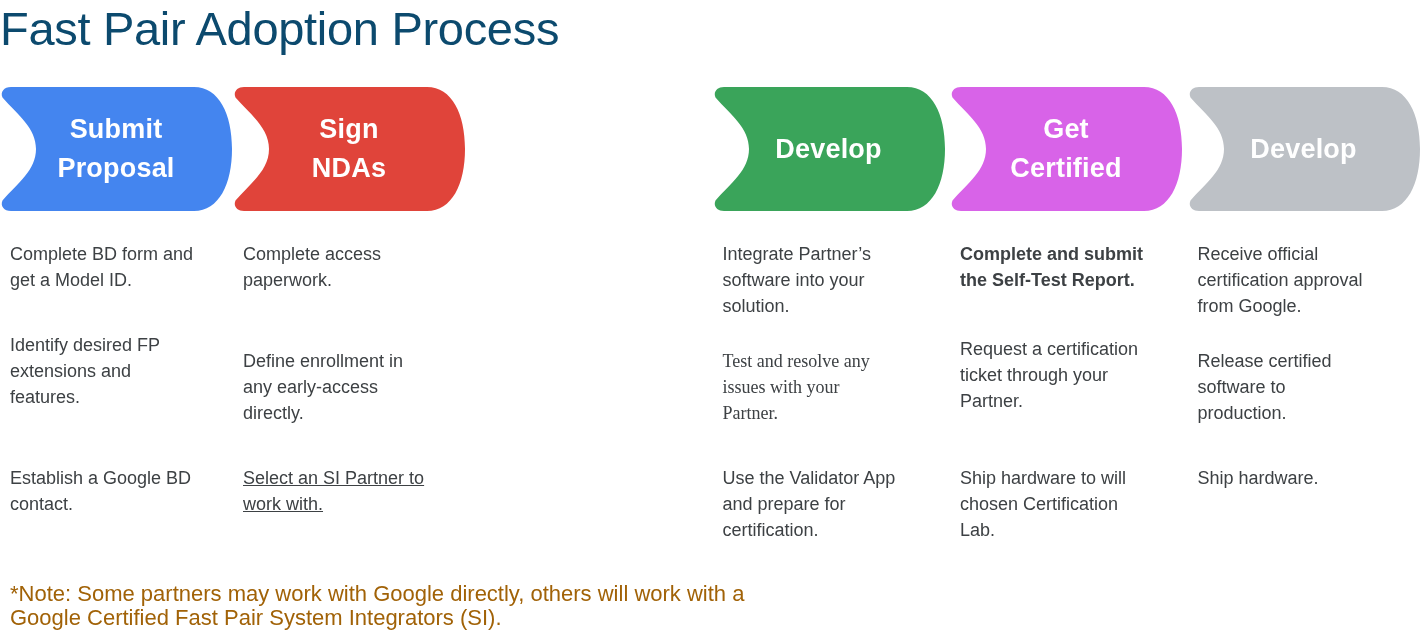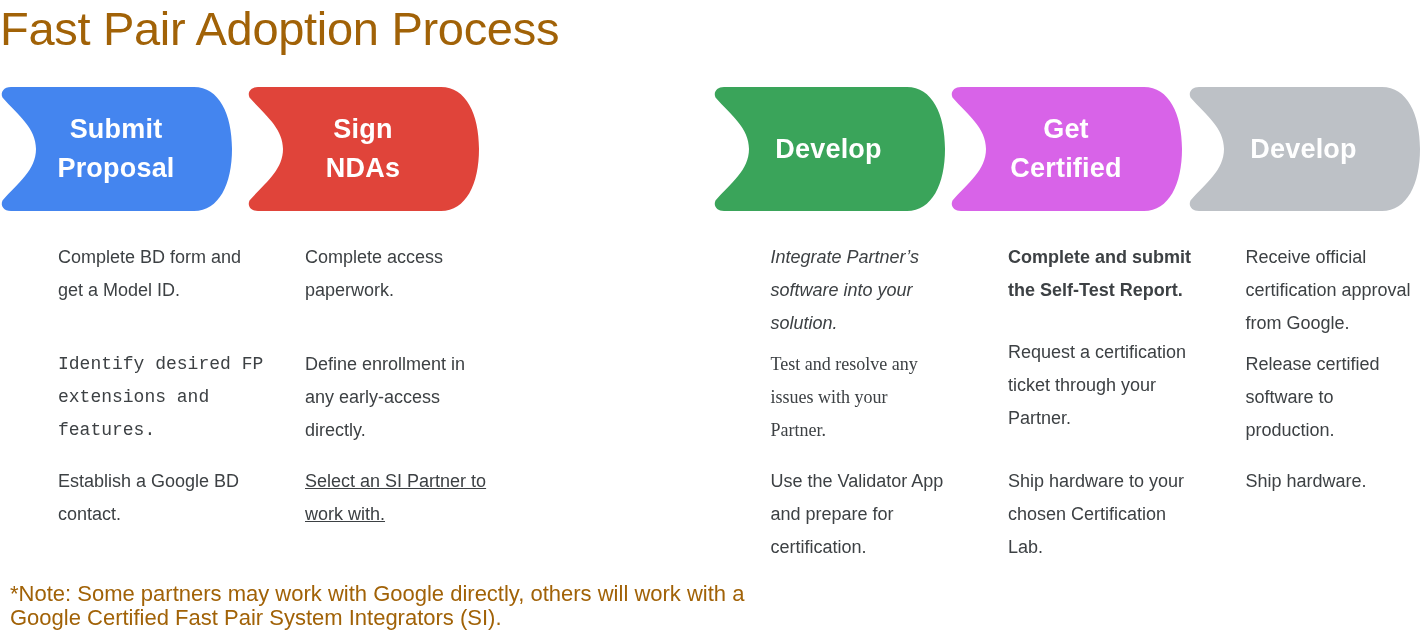--- a/index.html
+++ b/index.html
@@ -19,21 +19,21 @@
     inset: 0;
   }
   .title {
     position: absolute;
     left: 0;
     top: 5px;
     margin: 0;
     font-size: 47px;
     font-weight: 400;
     line-height: 47px;
-    color: #a16207;
+    color: #0c4a6e;
     letter-spacing: -0.3px;
     white-space: nowrap;
   }
   .stages {
     position: absolute;
     inset: 0;
   }
   .stage {
     position: absolute;
     top: 0;
@@ -66,24 +66,23 @@
     font-weight: 700;
     line-height: 39px;
     white-space: pre-line;
     letter-spacing: 0.2px;
   }
   .step {
     position: absolute;
     left: 10px;
     width: 228px;
     font-size: 18px;
-    line-height: 33px;
+    line-height: 26px;
     color: #3D4144;
     white-space: pre-line;
-    margin-left: 48px;
   }
   .footnote {
     position: absolute;
     left: 10px;
     top: 582px;
     font-size: 22px;
     line-height: 23.5px;
     color: #a16207;
     white-space: pre-line;
   }
@@ -98,28 +97,28 @@
     <div class="chevron">
       <svg viewBox="0 0 232 124" preserveAspectRatio="none" aria-hidden="true">
         <path class="chevron-path" d="M 11 0 H 194 C 219 0 232 27 232 62 C 232 97 219 124 194 124 H 11 C 4 124 0 119 2.5 113.5 C 18 96 36 83 36 62 C 36 41 18 28 2.5 10.5 C 0 5 4 0 11 0 Z" fill="#4485EF"></path>
       </svg>
       <div class="stage-label">Submit
 Proposal</div>
     </div>
     <div class="steps">
           <div class="step" style="top: 241px;">Complete BD form and
 get a Model ID.</div>
-          <div class="step" style="top: 348px; font-family: Liberation Mono, monospace;">Identify desired FP
+          <div class="step" style="top: 332px;">Identify desired FP
 extensions and
 features.</div>
           <div class="step" style="top: 465px;">Establish a Google BD
 contact.</div>
         </div>
   </div>
-      <div class="stage" style="left: 247px;">
+      <div class="stage" style="left: 233px;">
     <div class="chevron">
       <svg viewBox="0 0 232 124" preserveAspectRatio="none" aria-hidden="true">
         <path class="chevron-path" d="M 11 0 H 194 C 219 0 232 27 232 62 C 232 97 219 124 194 124 H 11 C 4 124 0 119 2.5 113.5 C 18 96 36 83 36 62 C 36 41 18 28 2.5 10.5 C 0 5 4 0 11 0 Z" fill="#E0443A"></path>
       </svg>
       <div class="stage-label">Sign
 NDAs</div>
     </div>
     <div class="steps">
           <div class="step" style="top: 241px;">Complete access
 paperwork.</div>
@@ -131,21 +130,21 @@
         </div>
   </div>
       <div class="stage" style="left: 712.5px;">
     <div class="chevron">
       <svg viewBox="0 0 232 124" preserveAspectRatio="none" aria-hidden="true">
         <path class="chevron-path" d="M 11 0 H 194 C 219 0 232 27 232 62 C 232 97 219 124 194 124 H 11 C 4 124 0 119 2.5 113.5 C 18 96 36 83 36 62 C 36 41 18 28 2.5 10.5 C 0 5 4 0 11 0 Z" fill="#3AA45A"></path>
       </svg>
       <div class="stage-label">Develop</div>
     </div>
     <div class="steps">
-          <div class="step" style="top: 241px; font-style: italic;">Integrate Partner’s
+          <div class="step" style="top: 241px;">Integrate Partner’s
 software into your
 solution.</div>
           <div class="step" style="top: 348px; font-family: Liberation Serif, serif;">Test and resolve any
 issues with your
 Partner.</div>
           <div class="step" style="top: 465px;">Use the Validator App
 and prepare for
 certification.</div>
         </div>
   </div>
@@ -156,21 +155,21 @@
       </svg>
       <div class="stage-label">Get
 Certified</div>
     </div>
     <div class="steps">
           <div class="step" style="top: 241px; font-weight: bold;">Complete and submit
 the Self-Test Report.</div>
           <div class="step" style="top: 336px;">Request a certification
 ticket through your
 Partner.</div>
-          <div class="step" style="top: 465px;">Ship hardware to your
+          <div class="step" style="top: 465px;">Ship hardware to will
 chosen Certification
 Lab.</div>
         </div>
   </div>
       <div class="stage" style="left: 1187.5px;">
     <div class="chevron">
       <svg viewBox="0 0 232 124" preserveAspectRatio="none" aria-hidden="true">
         <path class="chevron-path" d="M 11 0 H 194 C 219 0 232 27 232 62 C 232 97 219 124 194 124 H 11 C 4 124 0 119 2.5 113.5 C 18 96 36 83 36 62 C 36 41 18 28 2.5 10.5 C 0 5 4 0 11 0 Z" fill="#BDC1C6"></path>
       </svg>
       <div class="stage-label">Develop</div>

